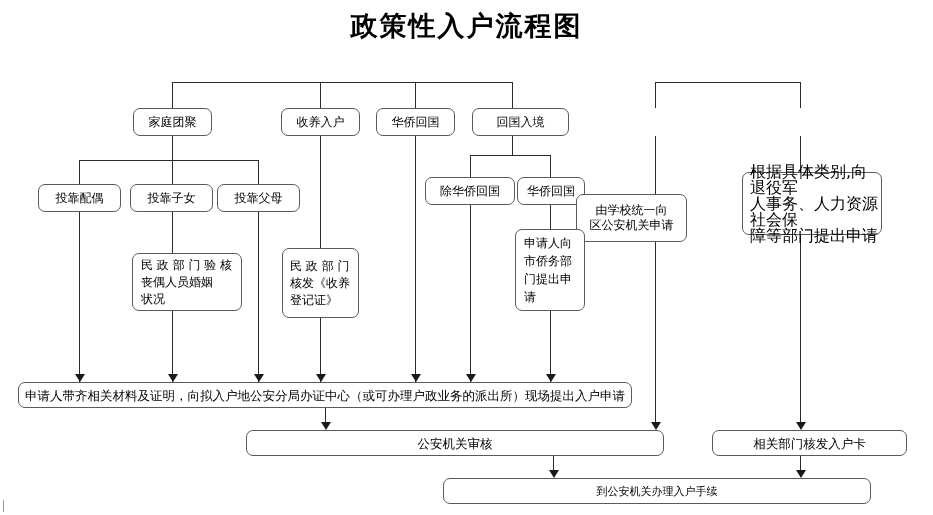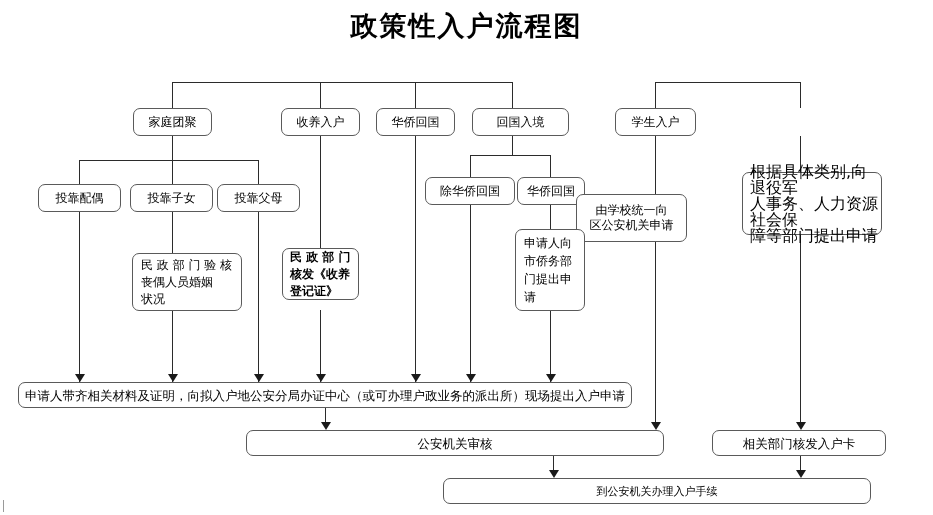--- a/index.html
+++ b/index.html
@@ -95,23 +95,20 @@
   </div>
   <div class="node" style="left:281px; top:108px; width:79px; height:28px;">
     <span class="txt">收养入户</span>
   </div>
   <div class="node" style="left:376px; top:108px; width:79px; height:28px;">
     <span class="txt">华侨回国</span>
   </div>
   <div class="node" style="left:472px; top:108px; width:97px; height:28px;">
     <span class="txt">回国入境</span>
   </div>
-  <div class="node" style="left:615px; top:108px; width:81px; height:28px;">
-    <span class="txt">学生入户</span>
-  </div>
 
   <div class="vline" style="left:172px; top:136px; height:24px;"></div>
   <div class="hline" style="left:79px; top:160px; width:180px;"></div>
   <div class="vline" style="left:79px; top:160px; height:24px;"></div>
   <div class="vline" style="left:172px; top:160px; height:24px;"></div>
   <div class="vline" style="left:258px; top:160px; height:24px;"></div>
 
   <div class="vline" style="left:512px; top:136px; height:19px;"></div>
   <div class="hline" style="left:470px; top:155px; width:81px;"></div>
   <div class="vline" style="left:470px; top:155px; height:22px;"></div>
@@ -151,21 +148,21 @@
   <div class="vline" style="left:258px; top:212px; height:170px;"></div>
 
   <div class="node" style="left:132px; top:253px; width:110px; height:58px; font-size:12px; line-height:17px;">
     <span class="txt" style="white-space:pre-line; text-align:left; padding-left:5px;">民 政 部 门 验 核
 丧偶人员婚姻
 状况</span>
   </div>
   <div class="vline" style="left:172px; top:311px; height:71px;"></div>
 
   <div class="vline" style="left:320px; top:136px; height:112px;"></div>
-  <div class="node" style="left:282px; top:248px; width:77px; height:52px; font-size:12px; line-height:17px;font-weight:bold;">
+  <div class="node" style="left:282px; top:248px; width:77px; height:70px; font-size:12px; line-height:17px;">
     <span class="txt" style="white-space:pre-line; text-align:left; padding-left:4px;">民 政 部 门
 核发《收养
 登记证》</span>
   </div>
   <div class="vline" style="left:320px; top:310px; height:72px;"></div>
 
   <div class="vline" style="left:415px; top:136px; height:246px;"></div>
 
   <div class="vline" style="left:470px; top:205px; height:177px;"></div>
 
@@ -195,21 +192,21 @@
 
   <div class="vline" style="left:655px; top:242px; height:183px;"></div>
   <div class="arrow" style="left:651px; top:422px;"></div>
 
   <div class="vline" style="left:800px; top:235px; height:190px;"></div>
   <div class="arrow" style="left:796px; top:422px;"></div>
 
   <div class="node" style="left:246px; top:430px; width:418px; height:26px; font-size:12.5px;">
     <span class="txt">公安机关审核</span>
   </div>
-  <div class="node" style="left:712px; top:430px; width:174px; height:26px; font-size:12.5px;justify-content:flex-end;">
+  <div class="node" style="left:712px; top:430px; width:195px; height:26px; font-size:12.5px;justify-content:flex-end;">
     <span class="txt">相关部门核发入户卡</span>
   </div>
 
   <div class="vline" style="left:553px; top:456px; height:17px;"></div>
   <div class="arrow" style="left:549px; top:470px;"></div>
   <div class="vline" style="left:800px; top:456px; height:17px;"></div>
   <div class="arrow" style="left:796px; top:470px;"></div>
 
   <div class="node" style="left:443px; top:478px; width:428px; height:26px; font-size:11px;">
     <span class="txt">到公安机关办理入户手续</span>

